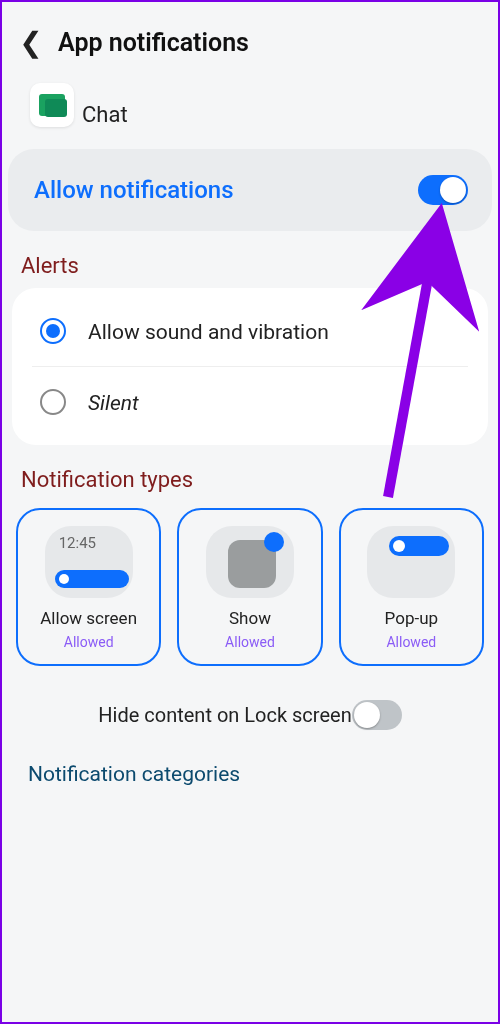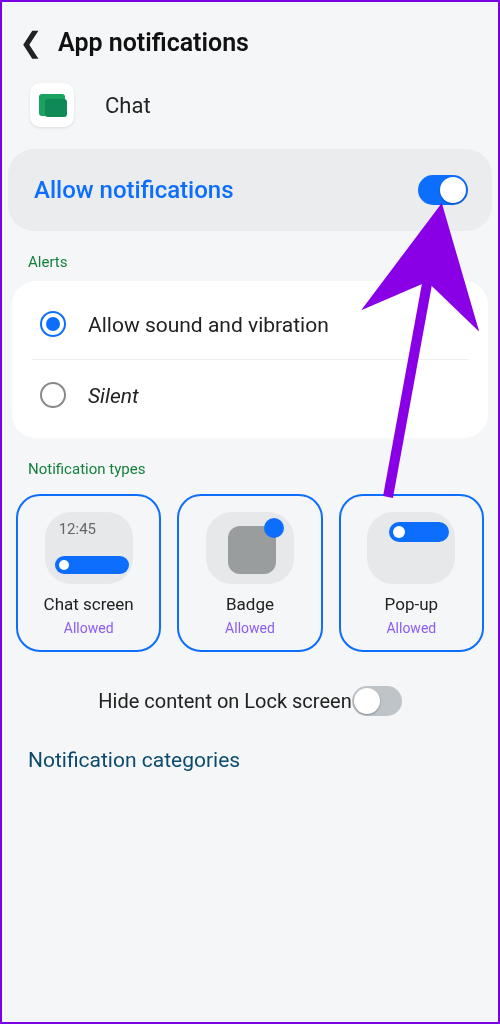--- a/index.html
+++ b/index.html
@@ -31,23 +31,23 @@
       width: 30px;
       text-align: center;
     }
     .page-title {
       font-size: 25px;
       font-weight: 600;
       color: #111;
     }
     .app-row {
       display: flex;
-      align-items: center;
+      align-items: flex-end;
       padding: 6px 24px 22px 28px;
-      gap: 31px;
+      gap: 8px;
     }
     .app-icon {
       width: 44px; height: 44px;
       background: #fff;
       border-radius: 10px;
       display: flex;
       align-items: center;
       justify-content: center;
       box-shadow: 0 1px 3px rgba(0,0,0,0.1);
       position: relative;
@@ -91,23 +91,23 @@
       border-radius: 50%;
       top: 2px; right: 2px;
       box-shadow: 0 1px 2px rgba(0,0,0,.3);
     }
     .toggle.off {
       background: #bfc4c8;
     }
     .toggle.off .knob { right: auto; left: 2px; }
 
     .section-label {
-      color: #15803d;
-      font-size: 15px;
-      padding: 22px 26px 10px 26px;
+      color: #7f1d1d;
+      font-size: 22px;
+      padding: 22px 26px 10px 19px;
     }
 
     .alerts-card {
       background: #fff;
       margin: 0 10px;
       border-radius: 24px;
       padding: 8px 20px;
     }
     .radio-row {
       display: flex;
@@ -273,29 +273,29 @@
   </div>
 
   <div class="section-label">Notification types</div>
 
   <div class="types-row">
     <div class="type-card">
       <div class="thumb lock">
         <div class="time">12:45</div>
         <div class="slider"></div>
       </div>
-      <div class="type-title">Chat screen</div>
+      <div class="type-title">Allow screen</div>
       <div class="type-status">Allowed</div>
     </div>
     <div class="type-card">
       <div class="thumb badge">
         <div class="square"></div>
         <div class="dot"></div>
       </div>
-      <div class="type-title">Badge</div>
+      <div class="type-title">Show</div>
       <div class="type-status">Allowed</div>
     </div>
     <div class="type-card">
       <div class="thumb popup">
         <div class="pill"></div>
       </div>
       <div class="type-title">Pop-up</div>
       <div class="type-status">Allowed</div>
     </div>
   </div>

